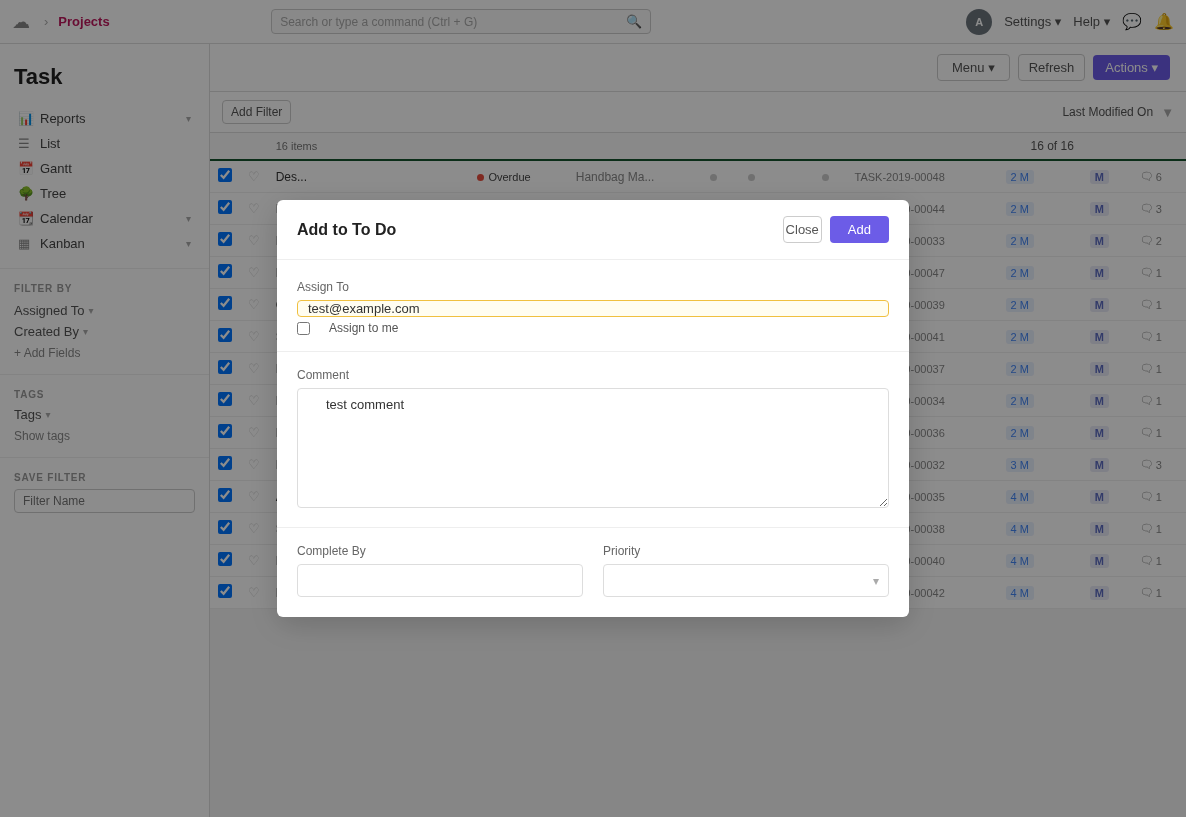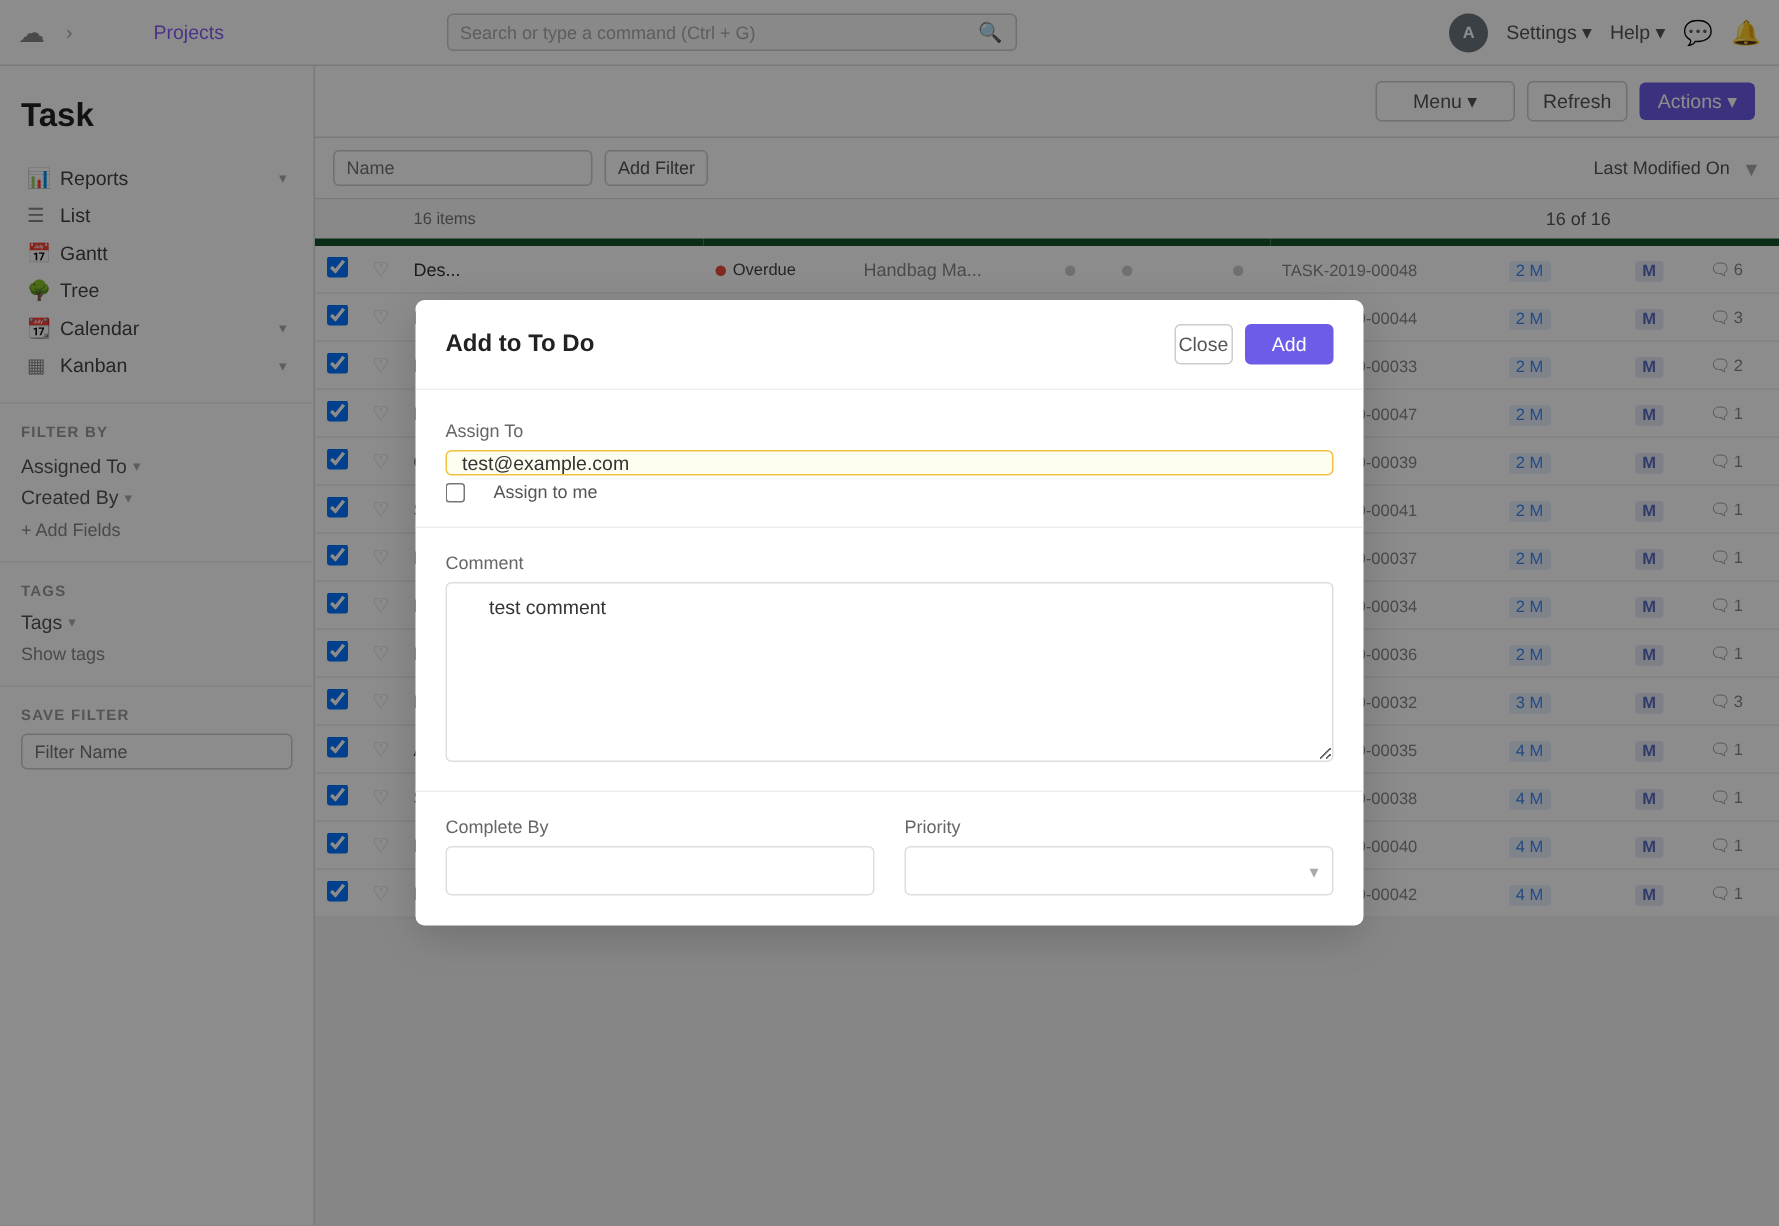--- a/index.html
+++ b/index.html
@@ -5,21 +5,21 @@
     * { box-sizing: border-box; margin: 0; padding: 0; }
     body { font-family: -apple-system, BlinkMacSystemFont, 'Segoe UI', sans-serif; font-size: 13px; background: #f0f0f0; color: #333; height: 817px; overflow: hidden; }
 
     
     .top-nav {
       display: flex; align-items: center; background: #fff; border-bottom: 1px solid #ddd;
       height: 44px; padding: 0 12px; gap: 8px; position: relative; z-index: 1;
     }
     .cloud-icon { color: #888; font-size: 18px; margin-right: 4px; }
     .nav-chevron { color: #aaa; margin: 0 2px; }
-    .nav-projects { color: #8b5cf6; font-weight: 400; margin-left: 44px; }
+    .nav-projects { color: #be185d; font-weight: 700; }
     .search-bar {
       flex: 1; max-width: 380px; margin: 0 auto;
       display: flex; align-items: center; border: 1px solid #ccc; border-radius: 4px;
       padding: 4px 8px; background: #fafafa; color: #999; font-size: 13px;
     }
     .search-icon { color: #aaa; margin-left: 4px; }
     .nav-right { display: flex; align-items: center; gap: 12px; margin-left: auto; }
     .nav-avatar { background: #6c757d; color: #fff; border-radius: 50%; width: 26px; height: 26px; display: flex; align-items: center; justify-content: center; font-size: 11px; font-weight: bold; }
     .nav-settings, .nav-help { color: #555; font-size: 13px; cursor: pointer; }
     .nav-icon { color: #888; font-size: 16px; }
@@ -47,36 +47,36 @@
     .tags-section { padding: 6px 14px; }
     .tags-label { font-size: 10px; font-weight: 700; color: #999; letter-spacing: 0.8px; text-transform: uppercase; margin-bottom: 4px; }
     .show-tags { color: #888; font-size: 12px; cursor: pointer; margin-top: 4px; }
     .save-filter-section { padding: 6px 14px; }
     .save-filter-label { font-size: 10px; font-weight: 700; color: #999; letter-spacing: 0.8px; text-transform: uppercase; margin-bottom: 6px; }
     .filter-name-input { width: 100%; border: 1px solid #ccc; border-radius: 4px; padding: 4px 8px; font-size: 12px; color: #888; }
 
     
     .content { flex: 1; display: flex; flex-direction: column; overflow: hidden; position: relative; }
     .content-header { display: flex; align-items: center; justify-content: flex-end; padding: 10px 16px; border-bottom: 1px solid #ddd; background: #fff; gap: 8px; }
-    .btn-menu { background: #fff; border: 1px solid #ccc; border-radius: 4px; padding: 5px 24px; cursor: pointer; font-size: 13px; color: #555; }
+    .btn-menu { background: #fff; border: 1px solid #ccc; border-radius: 4px; padding: 5px 14px; cursor: pointer; font-size: 13px; color: #555; }
     .btn-refresh { background: #fff; border: 1px solid #ccc; border-radius: 4px; padding: 5px 10px; cursor: pointer; font-size: 13px; color: #555; }
     .btn-actions { background: #6c5ce7; border: none; border-radius: 4px; padding: 5px 12px; cursor: pointer; font-size: 13px; color: #fff; display: flex; align-items: center; gap: 4px; }
 
     
     .table-area { overflow-y: auto; background: #f5f5f5; flex: 1; }
     .table-toolbar { display: flex; align-items: center; background: #fff; border-bottom: 1px solid #ddd; padding: 8px 12px; gap: 8px; }
     .name-filter { border: 1px solid #ccc; border-radius: 4px; padding: 4px 8px; font-size: 12px; color: #555; min-width: 80px; }
     .add-filter-btn { color: #555; font-size: 12px; border: 1px solid #ccc; border-radius: 4px; padding: 4px 8px; background: #fff; cursor: pointer; }
     .table-spacer { flex: 1; }
     .last-modified { font-size: 12px; color: #555; display: flex; align-items: center; gap: 4px; }
     .sort-icon { color: #aaa; }
     .count-total { font-size: 12px; color: #555; }
 
     .task-table { width: 100%; border-collapse: collapse; background: #fff; }
-    .task-table th { font-size: 11px; color: #777; font-weight: 500; padding: 6px 8px; border-bottom: 5px solid #14532d; text-align: left; background: #fafafa; }
+    .task-table th { font-size: 11px; color: #777; font-weight: 500; padding: 6px 8px; border-bottom: 2px solid #14532d; text-align: left; background: #fafafa; }
     .task-table td { padding: 7px 8px; border-bottom: 1px solid #eee; font-size: 12px; color: #444; vertical-align: middle; }
 
     .row-checkbox { width: 14px; height: 14px; cursor: pointer; }
     .heart-icon { color: #ccc; font-size: 13px; cursor: pointer; }
     .task-name { font-weight: 500; color: #333; }
     .status-badge { display: inline-flex; align-items: center; gap: 4px; font-size: 11px; }
     .status-dot { width: 7px; height: 7px; border-radius: 50%; display: inline-block; }
     .status-dot.overdue { background: #e74c3c; }
     .priority-text { font-size: 12px; }
     .task-id { font-size: 11px; color: #888; }
@@ -227,21 +227,20 @@
 
   <div class="content">
     <div class="content-header">
       <button class="btn-menu">Menu ▾</button>
       <button class="btn-refresh">Refresh</button>
       <button class="btn-actions">Actions ▾</button>
     </div>
 
     <div class="table-area">
       <div class="table-toolbar">
-        <input type="text" class="name-filter" placeholder="Name" style="">
         <button class="add-filter-btn">Add Filter</button>
         <div class="table-spacer"></div>
         <span class="last-modified">Last Modified On</span>
         <span class="sort-icon">▼</span>
       </div>
       <table class="task-table">
         <thead>
           <tr>
             <th style="width:24px;"></th>
             <th style="width:16px;"></th>

